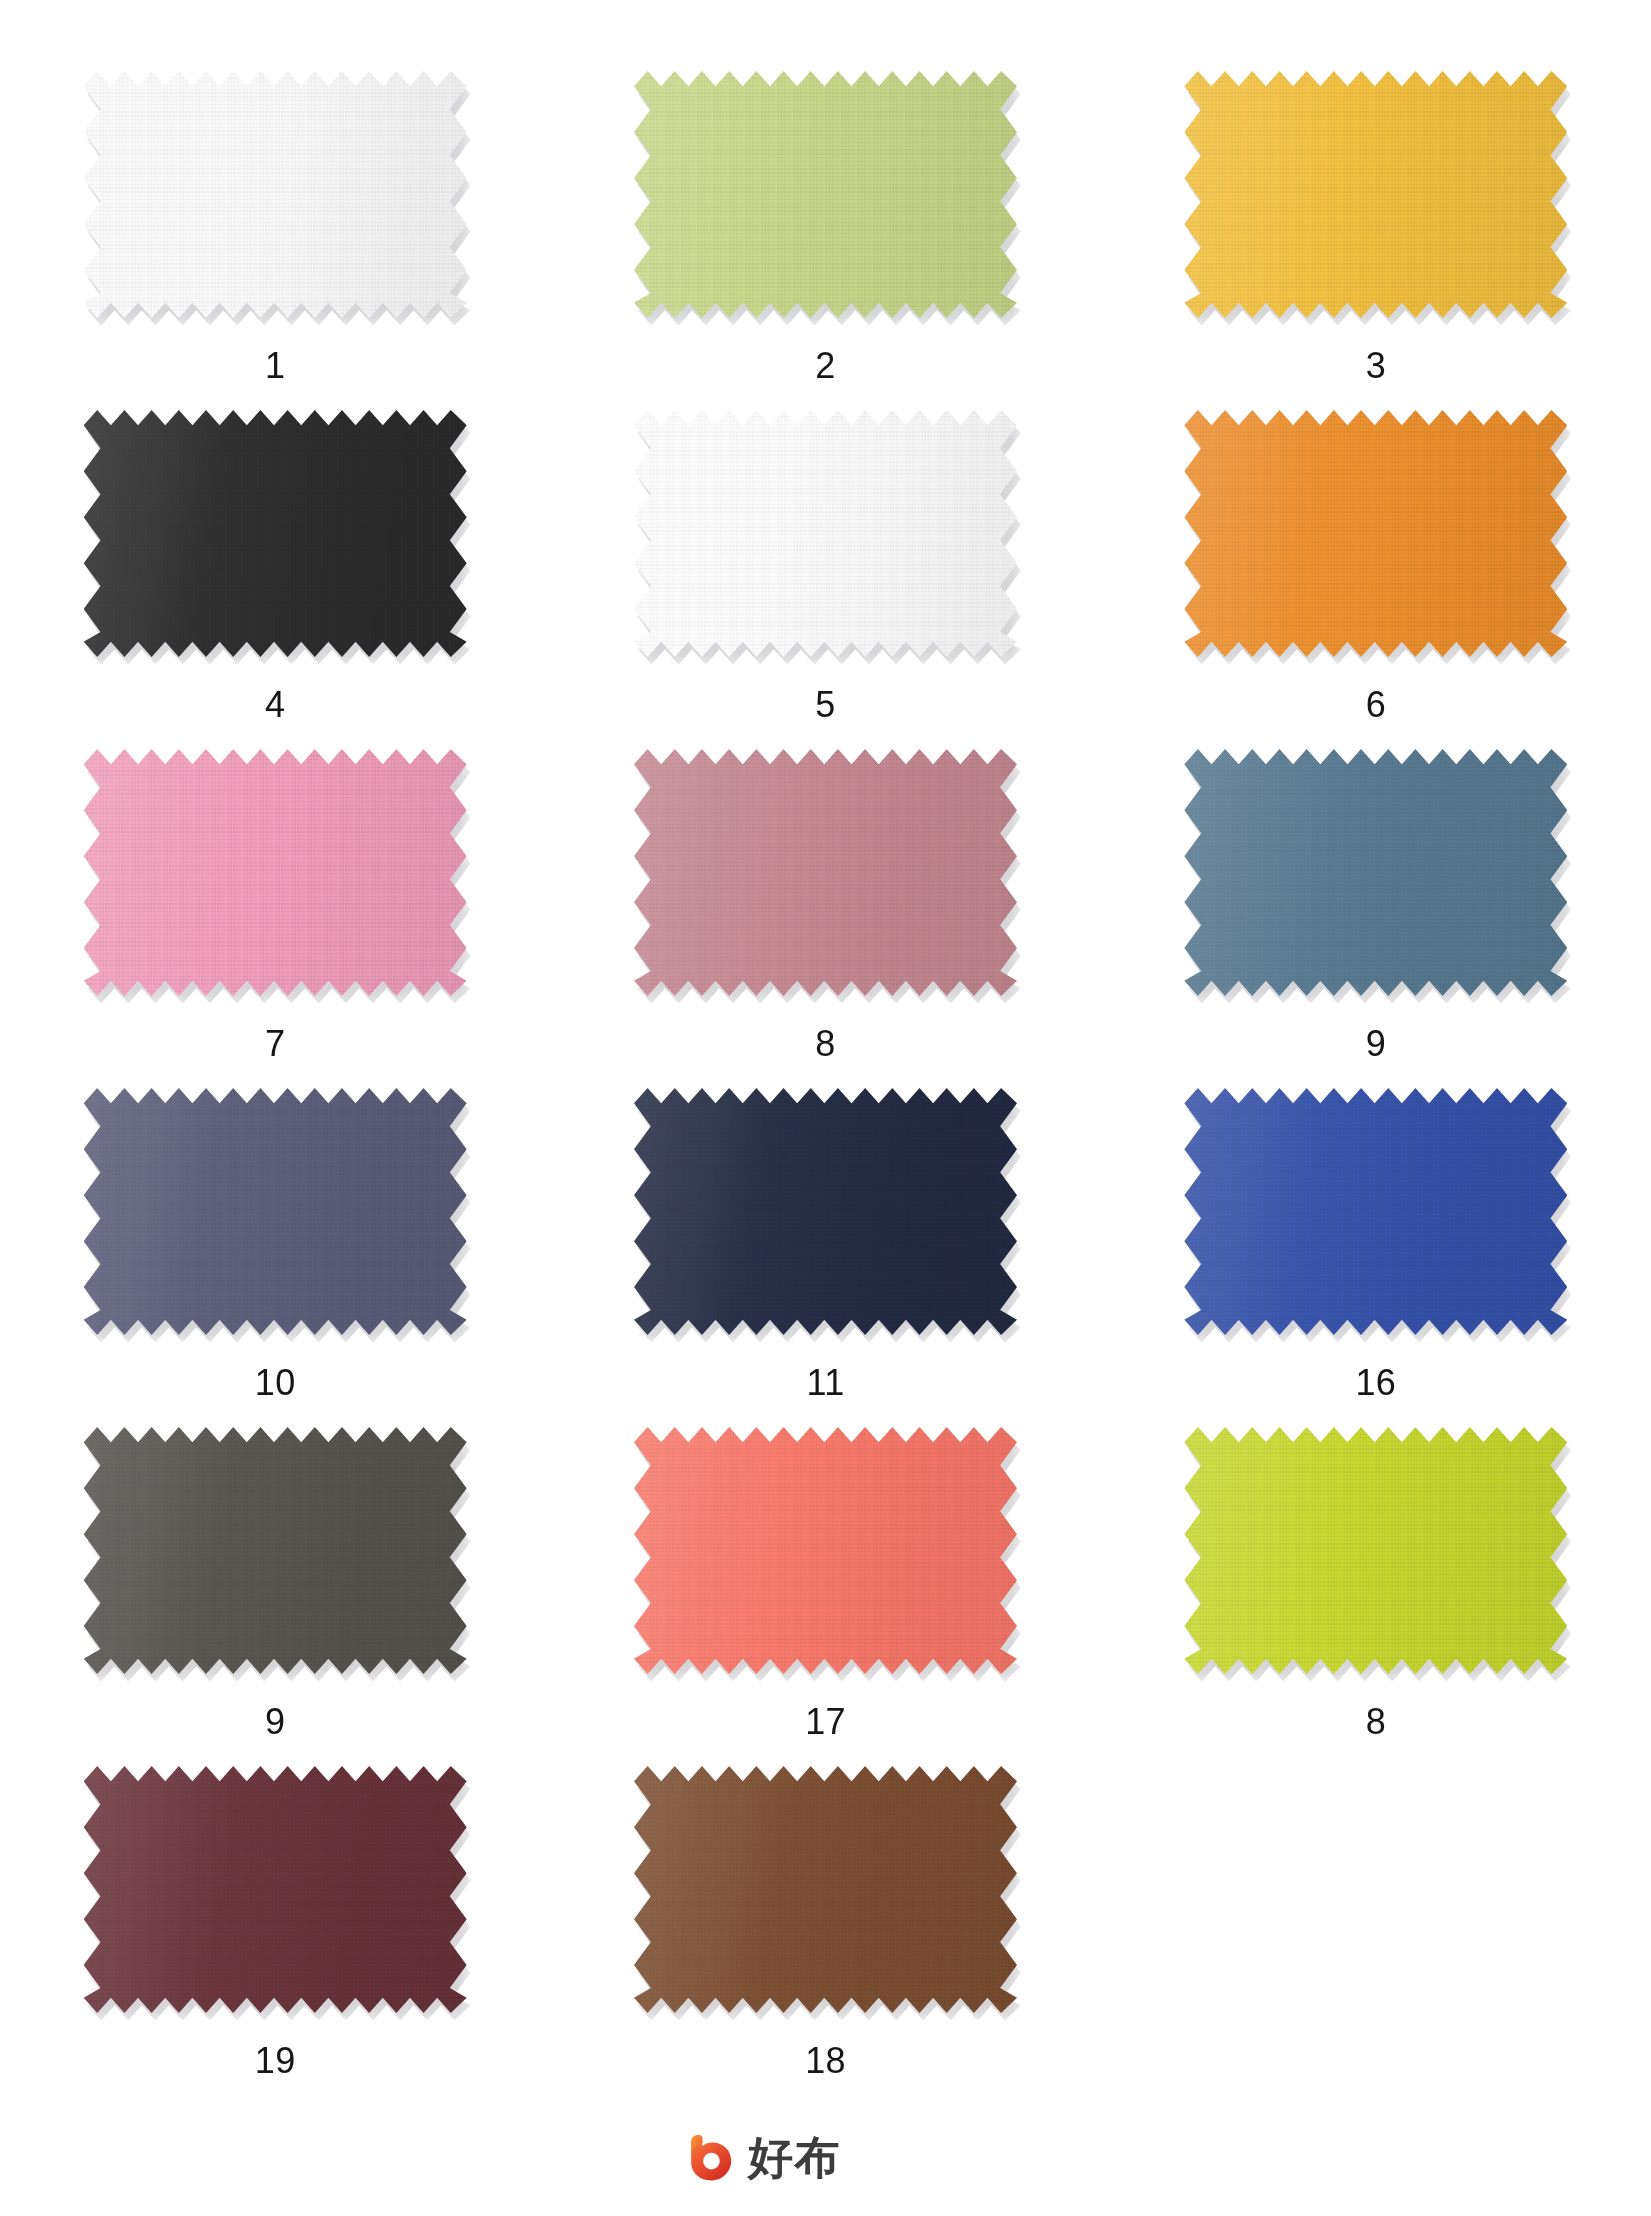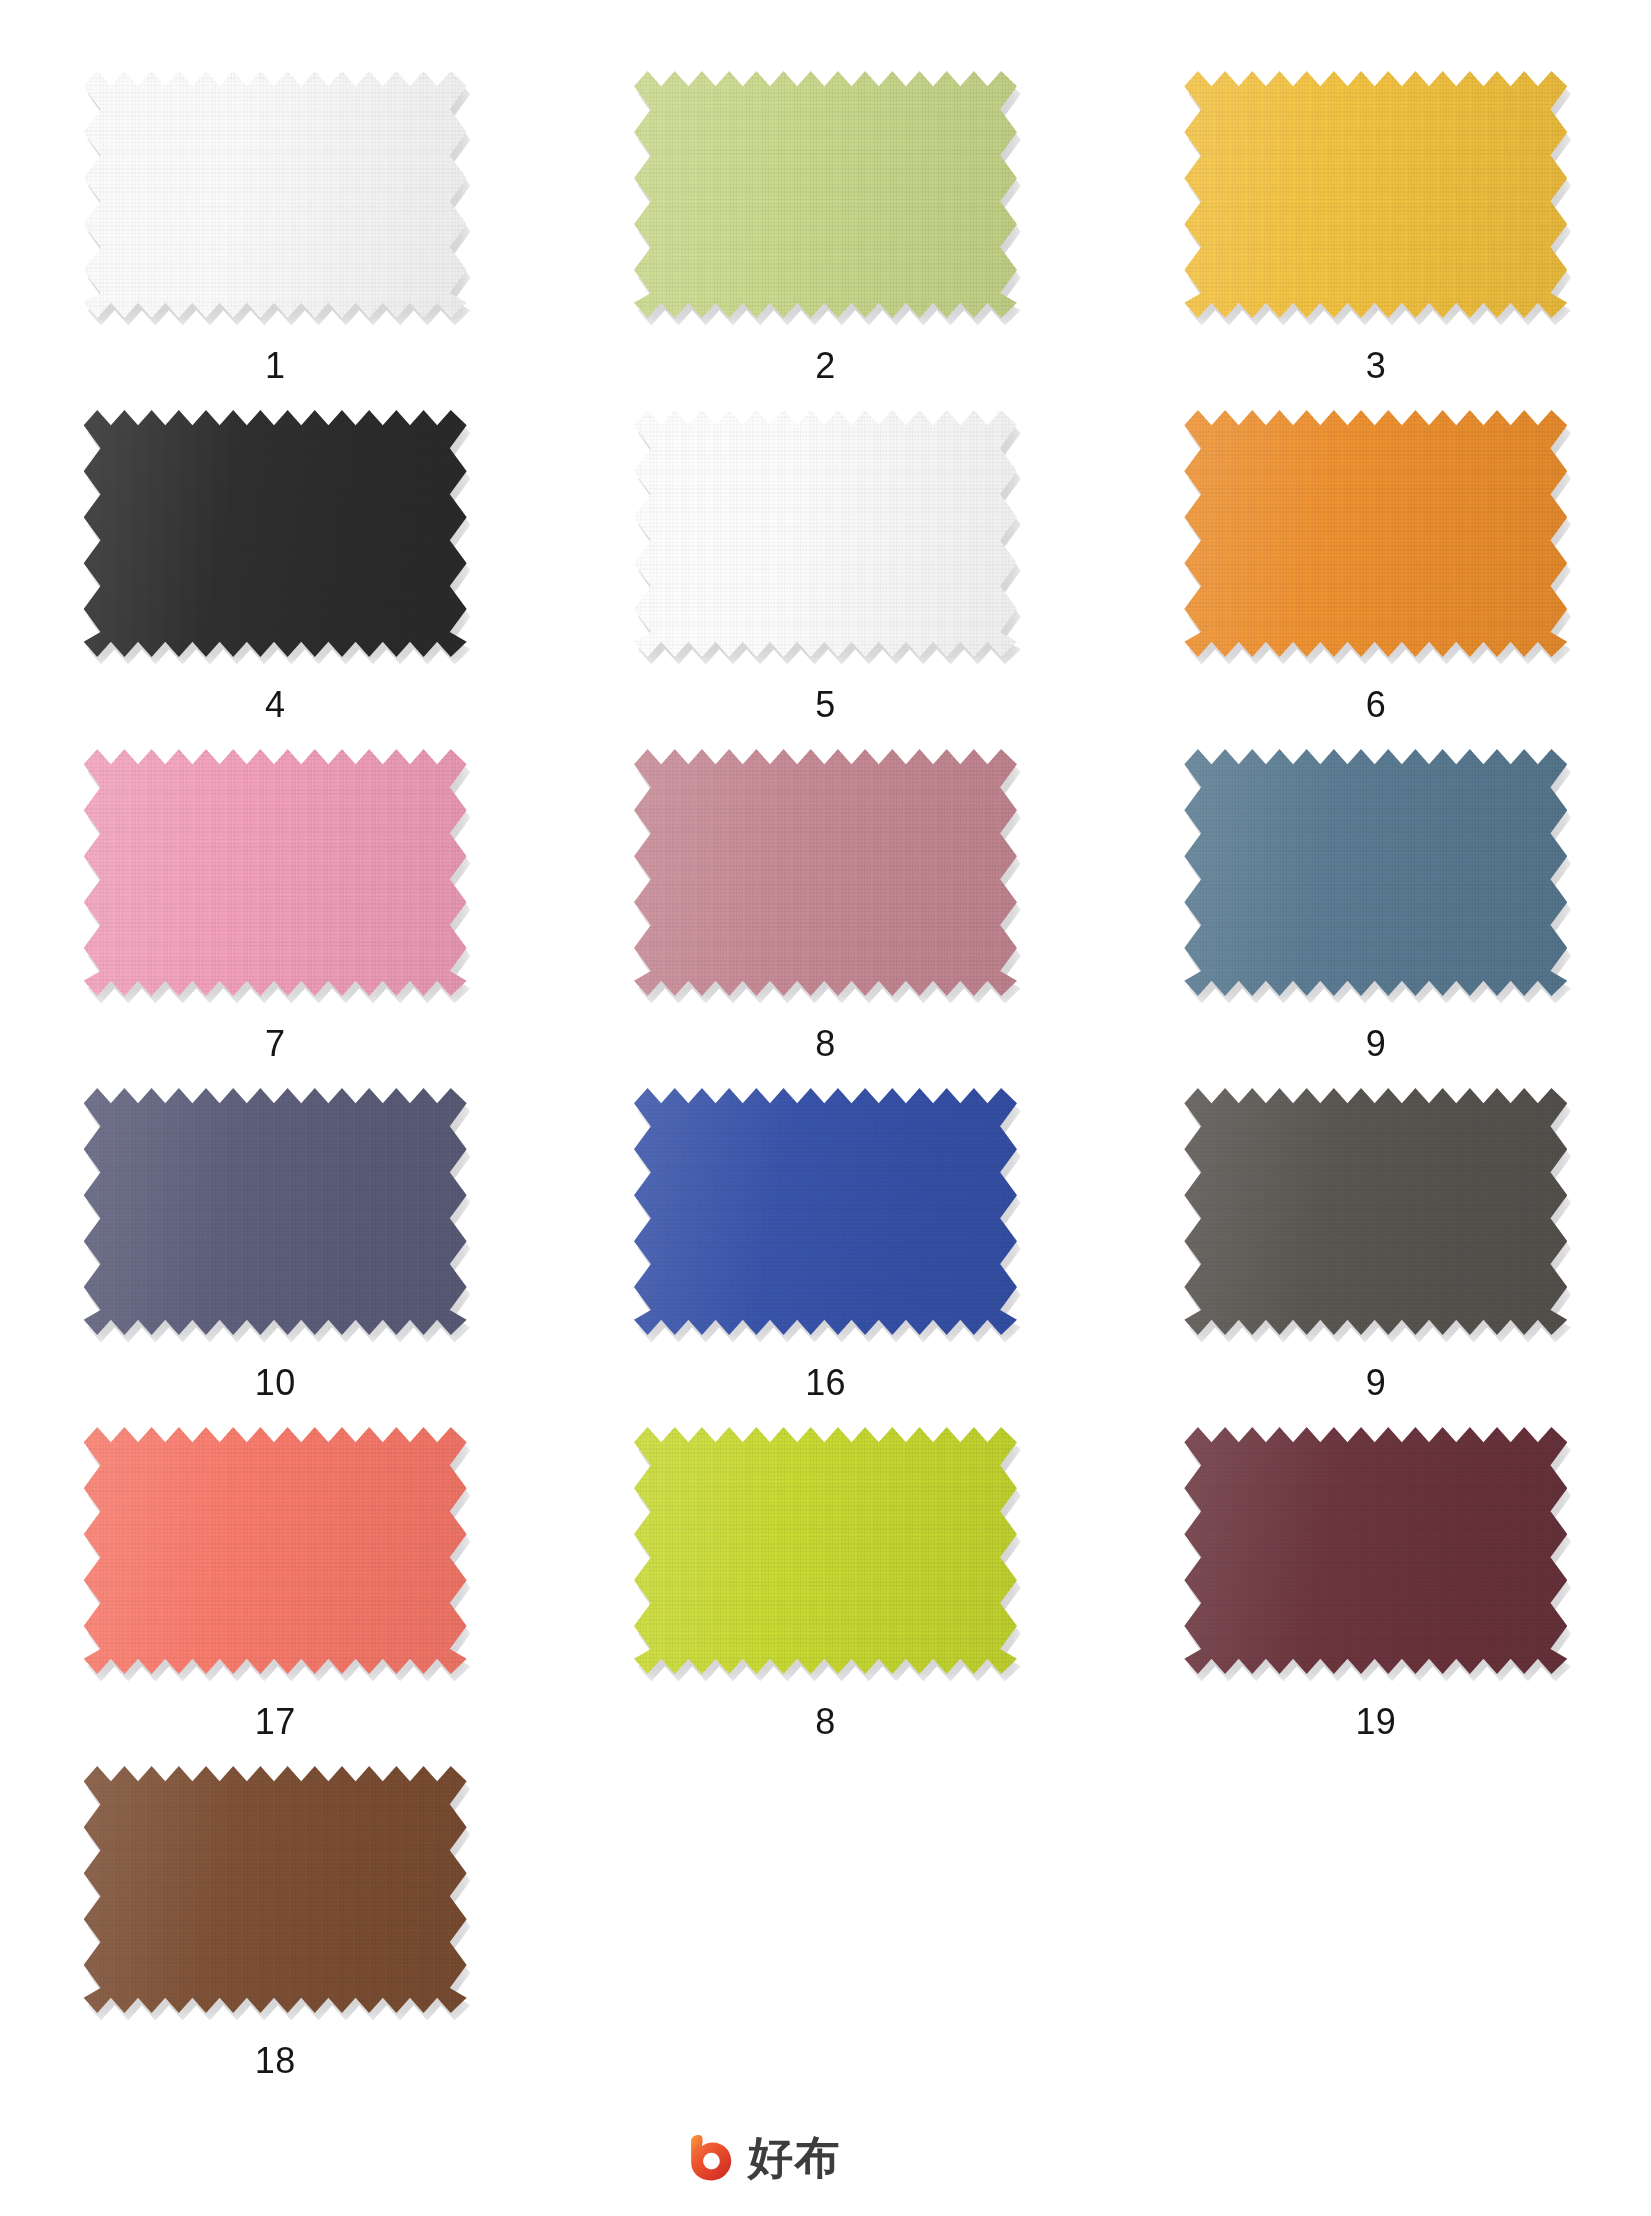--- a/index.html
+++ b/index.html
@@ -294,20 +294,30 @@
         <div class="chip" style="background: rgb(93, 94, 123);">
           <div class="chip-texture"></div>
           <div class="chip-sheen"></div>
         </div>
       </div>
       <div class="chip-label">10</div>
     </div>
     <div class="swatch-cell">
       <div class="chip-wrap">
         <div class="chip-shadow"></div>
+        <div class="chip" style="background: rgb(36, 43, 68);">
+          <div class="chip-texture"></div>
+          <div class="chip-sheen"></div>
+        </div>
+      </div>
+      <div class="chip-label">11</div>
+    </div>
+    <div class="swatch-cell">
+      <div class="chip-wrap">
+        <div class="chip-shadow"></div>
         <div class="chip" style="background: rgb(54, 82, 171);">
           <div class="chip-texture"></div>
           <div class="chip-sheen"></div>
         </div>
       </div>
       <div class="chip-label">16</div>
     </div>
     <div class="swatch-cell">
       <div class="chip-wrap">
         <div class="chip-shadow"></div>

